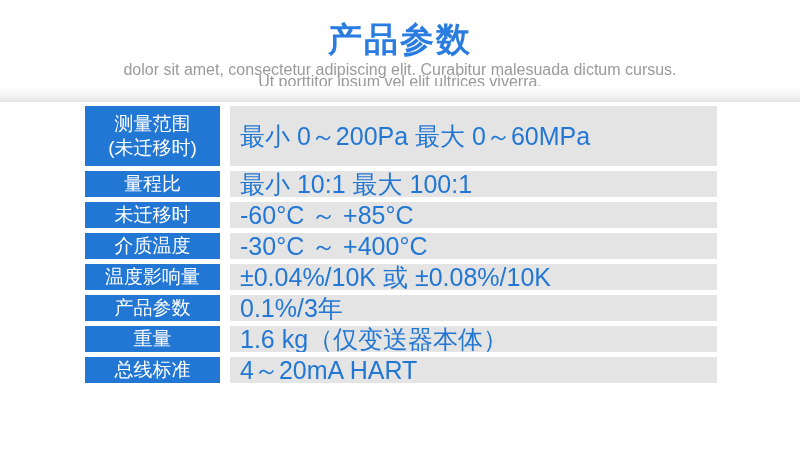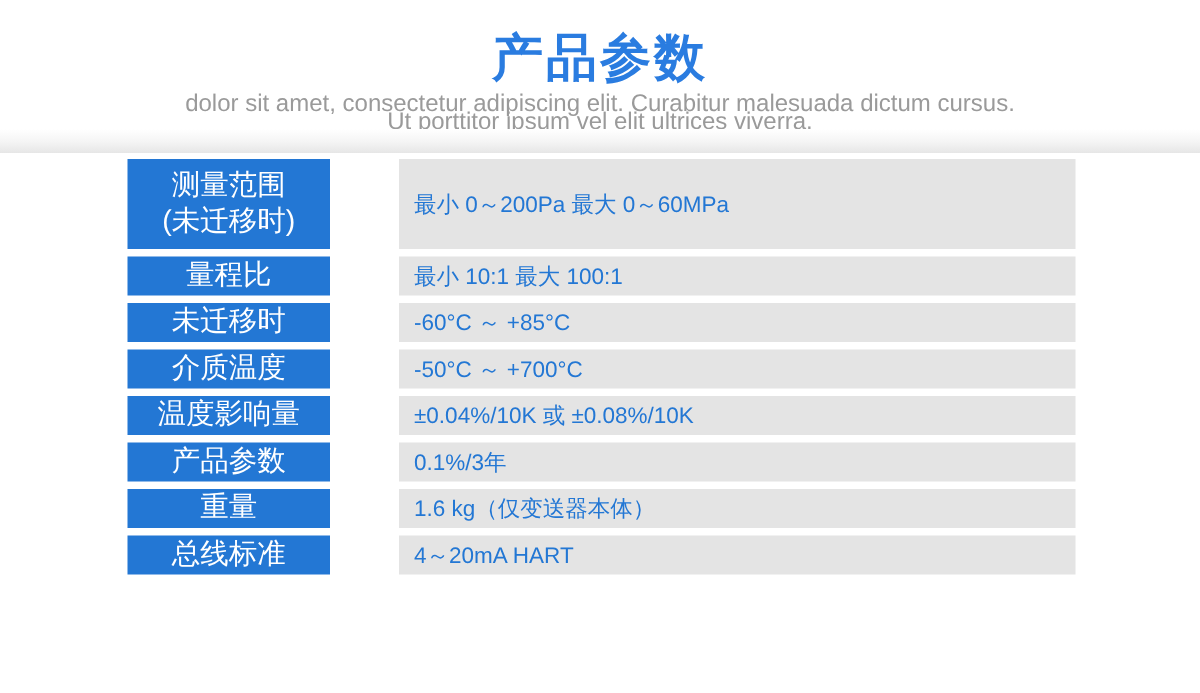--- a/index.html
+++ b/index.html
@@ -75,27 +75,26 @@
   }
   .spec-gap {
     width: 10px;
     flex: 0 0 10px;
     background: #ffffff;
   }
   .spec-value {
     flex: 1 1 auto;
     background: var(--value-bg, #e4e4e4);
     color: var(--accent-blue, #2377d4);
-    font-size: 15px;
+    font-size: 25px;
     display: flex;
     align-items: center;
     padding-left: 10px;
     white-space: nowrap;
     overflow: hidden;
-    margin-left: 36px;
   }
 </style>
 </head>
 <body>
 
 <div class="page">
 
   <div class="header">
     <h1 class="page-title">产品参数</h1>
     <div class="subtitle">
@@ -119,21 +118,21 @@
         <div class="spec-value">最小 10:1 最大 100:1</div>
       </div>
       <div class="spec-row">
         <div class="spec-label">未迁移时</div>
         <div class="spec-gap"></div>
         <div class="spec-value">-60°C ～ +85°C</div>
       </div>
       <div class="spec-row">
         <div class="spec-label">介质温度</div>
         <div class="spec-gap"></div>
-        <div class="spec-value">-50°C ～ +700°C</div>
+        <div class="spec-value">-30°C ～ +400°C</div>
       </div>
       <div class="spec-row">
         <div class="spec-label">温度影响量</div>
         <div class="spec-gap"></div>
         <div class="spec-value">±0.04%/10K 或 ±0.08%/10K</div>
       </div>
       <div class="spec-row">
         <div class="spec-label">产品参数</div>
         <div class="spec-gap"></div>
         <div class="spec-value">0.1%/3年</div>

